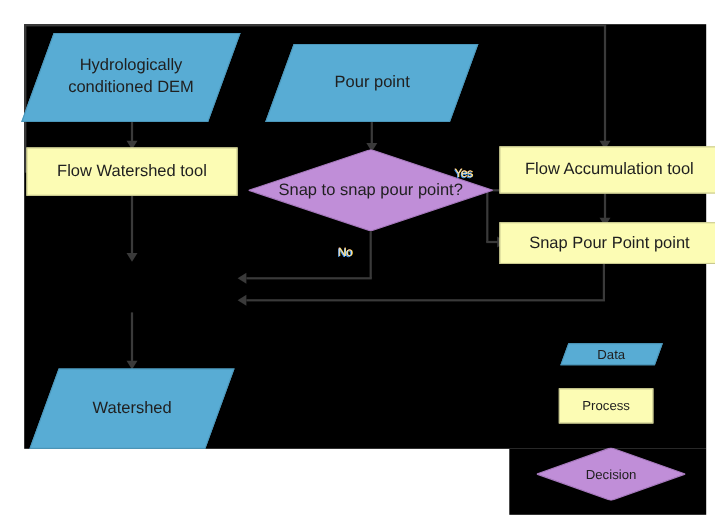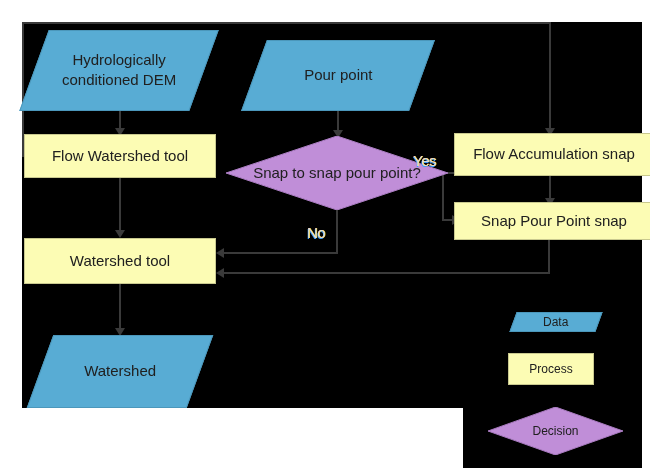--- a/index.html
+++ b/index.html
@@ -81,21 +81,21 @@
   }
   .arrow.right {
     border-top: 5px solid transparent;
     border-bottom: 5px solid transparent;
     border-left: 8px solid #3a3a3a;
   }
 
   
   .branch-label {
     position: absolute;
-    font-size: 15px;
+    font-size: 11px;
     font-family: "Liberation Sans", sans-serif;
     color: #dcdcdc;
     letter-spacing: -0.5px;
     text-shadow: 0.5px 0 #ffd000, -0.5px 0.5px #3aa0ff, 0 -0.5px #ff3030;
   }
 
   
   .legend-item {
     position: absolute;
     box-sizing: border-box;
@@ -166,37 +166,34 @@
 
   <div class="node data" style="left:254px; top:40px; width:168px; height:71px;">
     <span>Pour point</span>
   </div>
 
   <div class="node process" style="left:24px; top:134px; width:192px; height:44px;">
     <span>Flow Watershed tool</span>
   </div>
 
   <div class="node process" style="left:454px; top:133px; width:200px; height:43px;">
-    <span>Flow Accumulation snap</span>
+    <span>Flow Accumulation tool</span>
   </div>
 
   <div class="node decision" style="left:226px; top:136px; width:222px; height:74px;">
     <svg class="diamond-shape" viewBox="0 0 222 74" preserveAspectRatio="none">
       <polygon points="111,0 222,37 111,74 0,37" fill="#C08ED8" stroke="#a97bc0" stroke-width="1"></polygon>
     </svg>
     <span class="label">Snap to snap pour point?</span>
   </div>
 
   <div class="node process" style="left:454px; top:202px; width:200px; height:38px;">
-    <span>Snap Pour Point snap</span>
-  </div>
-
-  <div class="node process" style="left:24px; top:238px; width:192px; height:46px;">
-    <span>Watershed tool</span>
-  </div>
+    <span>Snap Pour Point point</span>
+  </div>
+
 
   <div class="node data" style="left:40px; top:335px; width:160px; height:73px;">
     <span>Watershed</span>
   </div>
 
   <div class="branch-label" style="left:413px; top:152px;">Yes</div>
   <div class="branch-label" style="left:307px; top:224px;">No</div>
 
   <div class="legend-item data-sym" style="left:513px; top:312px; width:86px; height:20px;">
     <span>Data</span>

